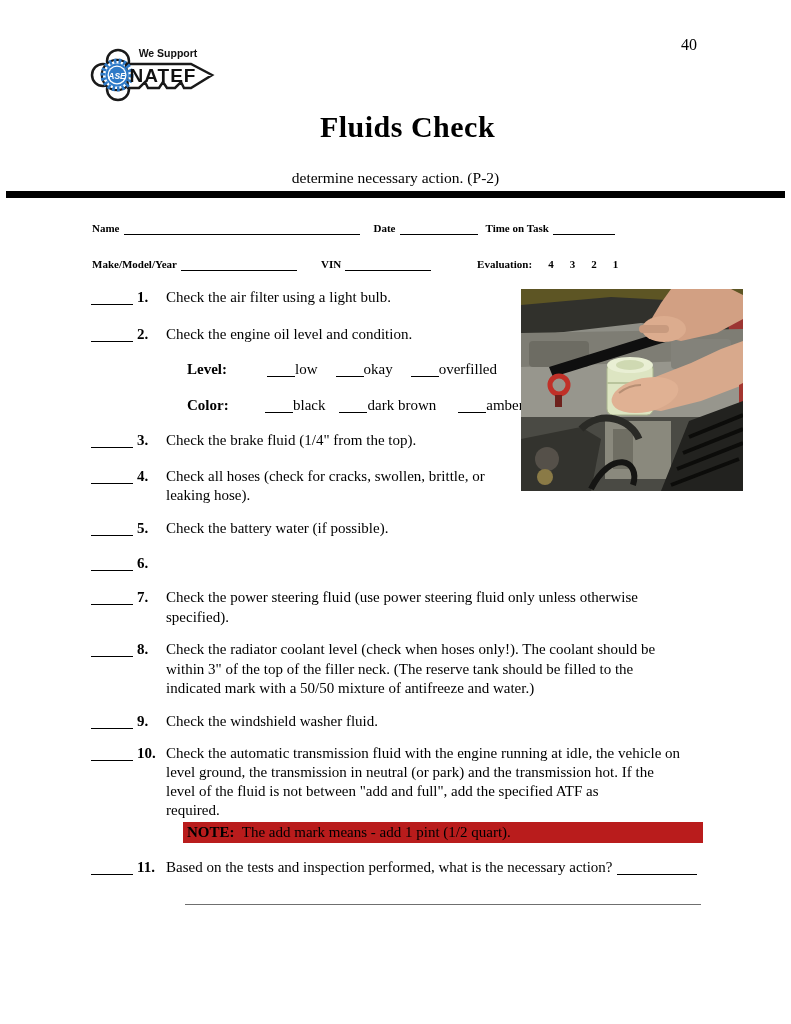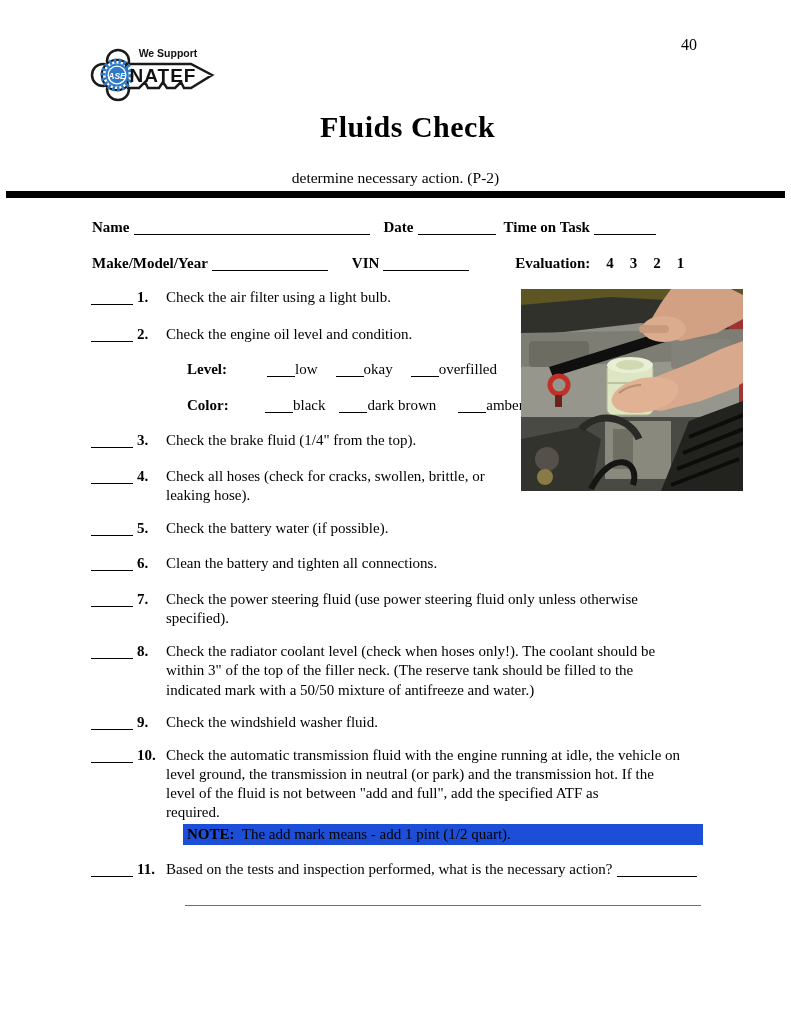--- a/index.html
+++ b/index.html
@@ -13,21 +13,21 @@
   #logo{left:88px;top:42px;width:134px;height:66px;}
   #page-title{left:12px;top:110px;width:791px;text-align:center;
               font-size:30px;font-weight:bold;letter-spacing:.5px;}
   .task-line{left:0;width:791px;text-align:center;font-size:15.5px;line-height:20px;}
   #task-line1{top:148px;}
   #task-line2{top:168px;}
   .b{font-weight:bold;}
   #divider-rule{left:6px;top:191px;width:779px;height:7px;background:#000;}
 
   
-  .form-row{left:92px;white-space:nowrap;font-size:15px;font-weight:bold;}
+  .form-row{left:92px;white-space:nowrap;font-size:11px;font-weight:bold;}
   #form-row-1{top:218px;}
   #form-row-2{top:254px;}
   .blank{display:inline-block;border-bottom:1.6px solid #000;height:13px;
          transform:translateY(3px);margin-left:4px;}
   .gap14{margin-left:14px;} .gap8{margin-left:8px;} .gap24{margin-left:24px;}
   .gap46{margin-left:46px;}
   .eval-num{margin-left:16px;font-weight:bold;}
 
   
   #checklist{left:91px;top:288px;width:660px;font-size:15px;}
@@ -35,21 +35,21 @@
   .item-blank{width:42px;flex-shrink:0;margin-left:0;margin-right:4px;}
   .num{font-weight:bold;min-width:23px;margin-right:6px;flex-shrink:0;}
   .txt{line-height:19.5px;}
   .txt div{white-space:nowrap;}
   .mb17{margin-bottom:17px;} .mb16{margin-bottom:16px;} .mb13{margin-bottom:13px;}
   .subrow{margin-left:96px;white-space:nowrap;margin-bottom:16px;line-height:19.5px;}
   .sublabel{font-weight:bold;display:inline-block;width:62px;}
   .optgroup{margin-left:18px;text-align:center;}
   .optblank{width:28px;margin-left:0;margin-right:0;}
   .tight10 .txt{line-height:19px;}
-  #note-row{margin-left:92px;margin-top:2px;width:512px;background:#1d4ed8;
+  #note-row{margin-left:92px;margin-top:2px;width:512px;background:#b91c1c;
             padding:1px 4px 2px 4px;white-space:nowrap;line-height:18px;}
   #item-11{margin-top:15px;}
   .trail-blank{width:80px;}
   #answer-line{margin-left:94px;margin-top:26px;width:516px;height:0;
                border-top:1.6px solid #6f6f6f;}
 
   
   #engine-photo{left:521px;top:289px;width:222px;height:202px;}
 </style>
 </head>
@@ -147,23 +147,20 @@
       <span class="blank item-blank"></span>
       <span class="num">5.</span>
       <div class="txt">
           <div>Check the battery water (if possible).</div>
         </div>
     </div>
 
     <div class="item mb16">
       <span class="blank item-blank"></span>
       <span class="num">6.</span>
-      <div class="txt">
-          <div>Clean the battery and tighten all connections.</div>
-        </div>
     </div>
 
     <div class="item mb13">
       <span class="blank item-blank"></span>
       <span class="num">7.</span>
       <div class="txt">
         <div>Check the power steering fluid (use power steering fluid only unless otherwise</div>
         <div>specified).</div>
       </div>
     </div>

